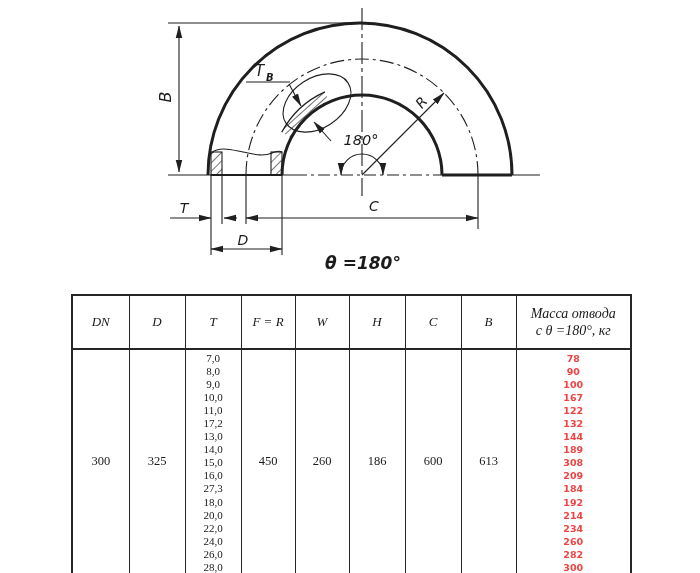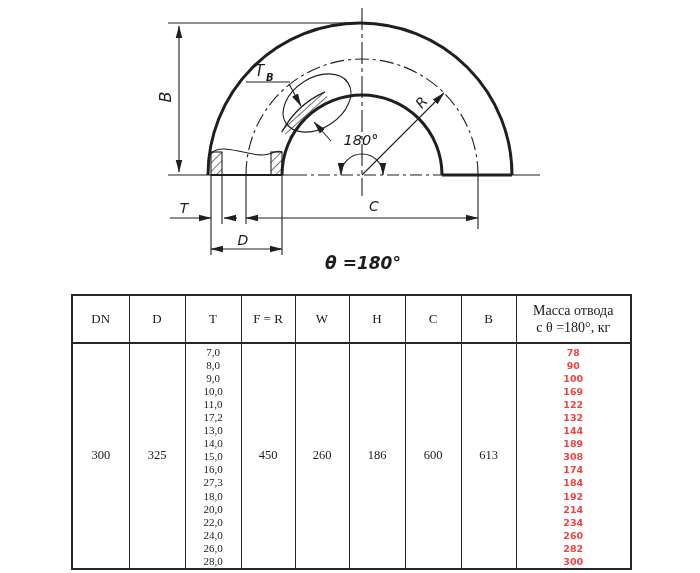--- a/index.html
+++ b/index.html
@@ -16,21 +16,21 @@
     position:absolute; left:71px; top:294px; width:559px; height:274px;
     border-collapse:collapse; table-layout:fixed;
     font-family:"Liberation Serif", serif; color:#1a1a1a;
     background:#fff;
   }
   table.dims th, table.dims td {
     border:1.5px solid #262626; text-align:center; vertical-align:middle;
     padding:0;
   }
   table.dims { border:2px solid #262626; }
-  table.dims thead tr { height:48px; }
+  table.dims thead tr { height:54px;font-style:italic; }
   table.dims th {
     font-weight:normal; font-size:13px; white-space:pre-line;
     border-bottom:2px solid #262626; line-height:1.25;
   }
   table.dims th.mass-h { font-size:14px; }
   table.dims td { font-size:12.5px; }
   td.list-cell { vertical-align:top; }
   .vlist { padding-top:2px; }
   .vlist div { line-height:13.05px; }
   .t-list div { font-size:11px; color:#1a1a1a; }
@@ -179,27 +179,27 @@
         <td>450</td>
         <td>260</td>
         <td>186</td>
         <td>600</td>
         <td>613</td>
         <td class="list-cell">
           <div class="vlist mass-list" style="color: #ef4444;">
               <div>78</div>
               <div>90</div>
               <div>100</div>
-              <div>169</div>
+              <div>167</div>
               <div>122</div>
               <div>132</div>
               <div>144</div>
               <div>189</div>
               <div>308</div>
-              <div>174</div>
+              <div>209</div>
               <div>184</div>
               <div>192</div>
               <div>214</div>
               <div>234</div>
               <div>260</div>
               <div>282</div>
               <div>300</div>
             </div>
         </td>
       </tr>

